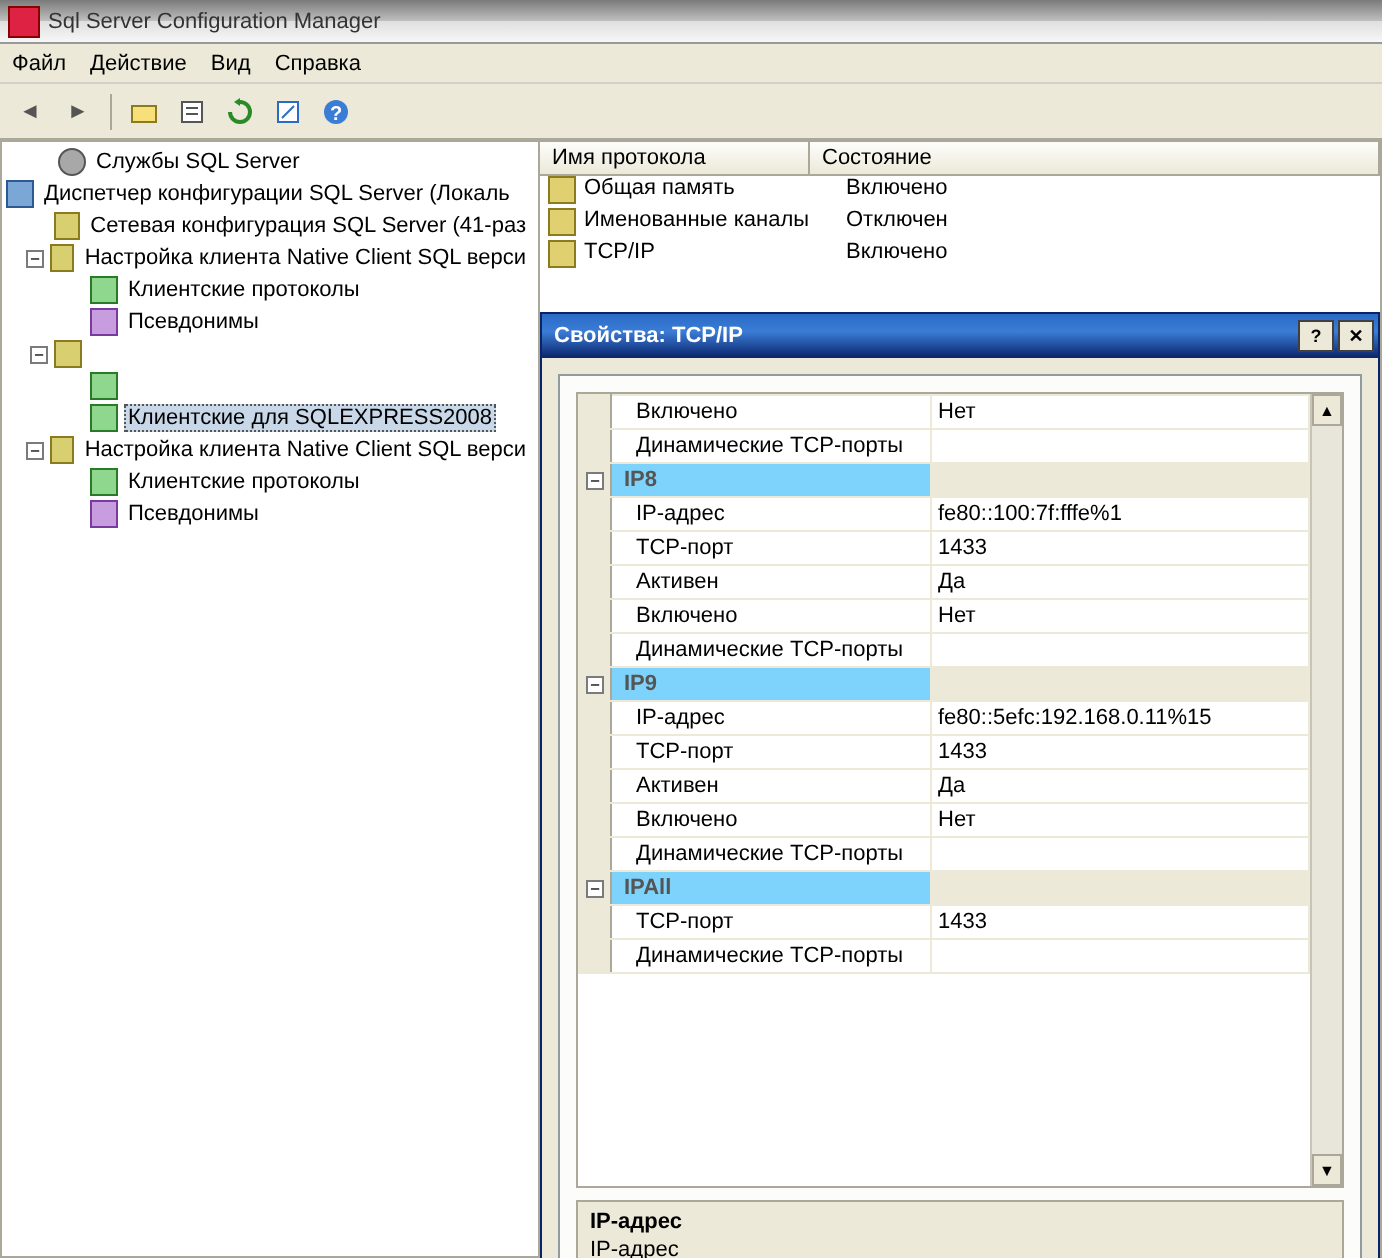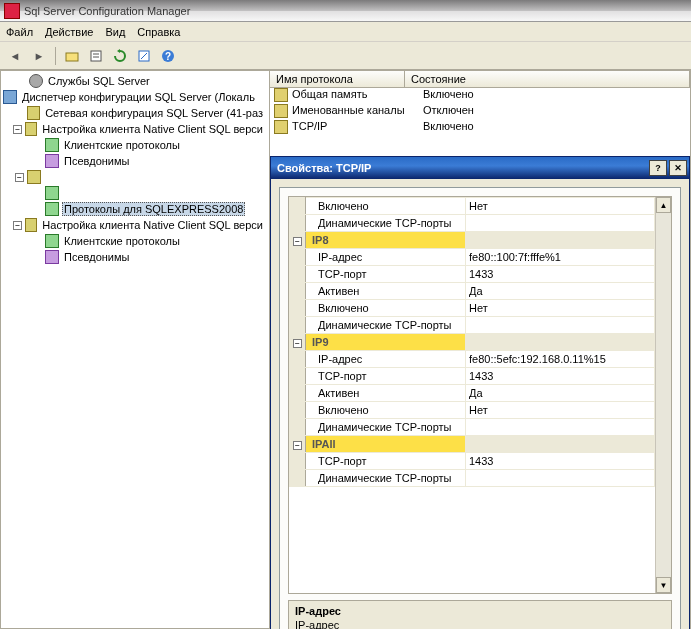--- a/index.html
+++ b/index.html
@@ -168,21 +168,21 @@
   .prop-grid td {
     border:1px solid #ece9d8;
     height:17px;
     padding:0 3px;
     vertical-align:middle;
     overflow:hidden;
   }
   .prop-grid td.exp-cell { width:14px; text-align:center; background:#ece9d8; border-right:1px solid #aca899;}
   .prop-grid td.key { width:160px; padding-left:6px;}
   .prop-grid td.key.indent { padding-left:12px; }
-  .prop-grid tr.cat td.key { background:#fde047; color:#555; font-weight:bold;margin-left:32px;}
+  .prop-grid tr.cat td.key { background:#7dd3fc; color:#555; font-weight:bold;margin-left:32px;}
   .prop-grid tr.cat td.val { background:#ece9d8; }
   .prop-scroll {
     position:absolute;right:0;top:0;bottom:0;width:16px;
     background:#e8e6da;border-left:1px solid #c8c4b8;
   }
   .scroll-btn {
     height:16px;background:#ece9d8;border:1px solid #aca899;
     display:flex;align-items:center;justify-content:center;font-size:8px;
   }
   .scroll-btn.bottom { position:absolute;bottom:0;left:0;right:0;}
@@ -306,21 +306,21 @@
         <span class="exp">−</span>
         <span class="tree-icon ic-net"></span>
     </div>
     <div class="tree-row">
       <span class="tw" style="width:44px"></span>
         <span class="tree-icon ic-prot"></span>
     </div>
     <div class="tree-row sel">
       <span class="tw" style="width:44px"></span>
         <span class="tree-icon ic-prot"></span>
-        <span class="lbl">Протоколы для SQLEXPRESS2008</span>
+        <span class="lbl">Клиентские для SQLEXPRESS2008</span>
     </div>
     <div class="tree-row">
       <span class="tw" style="width:14px"></span>
         <span class="exp">−</span>
         <span class="tree-icon ic-net"></span>
         <span class="lbl">Настройка клиента Native Client SQL верси</span>
     </div>
     <div class="tree-row">
       <span class="tw" style="width:44px"></span>
         <span class="tree-icon ic-prot"></span>

